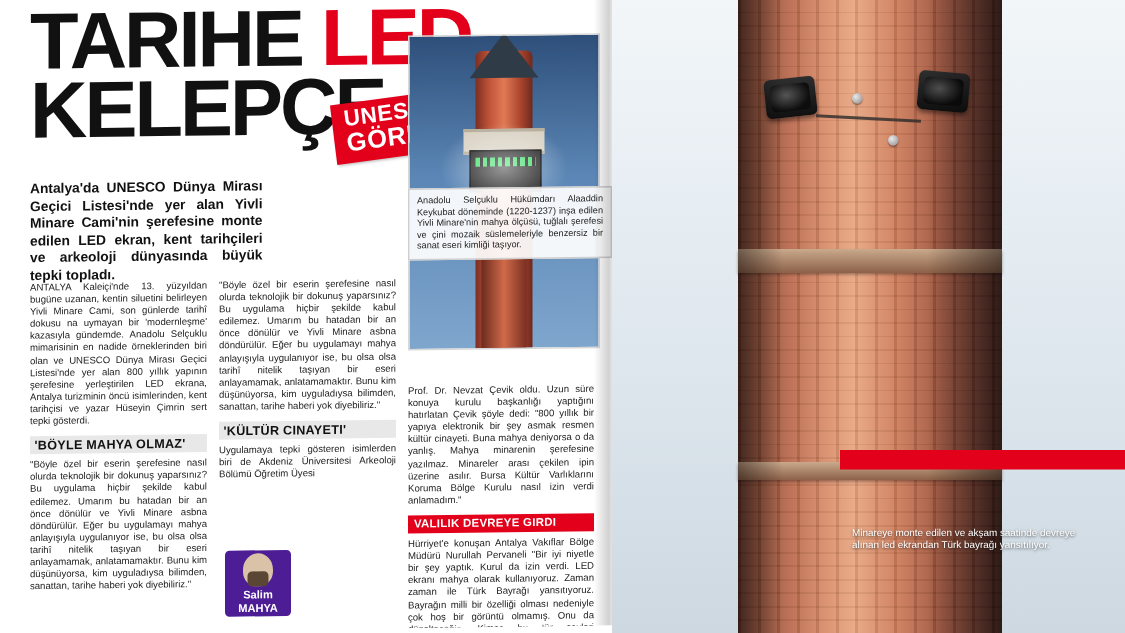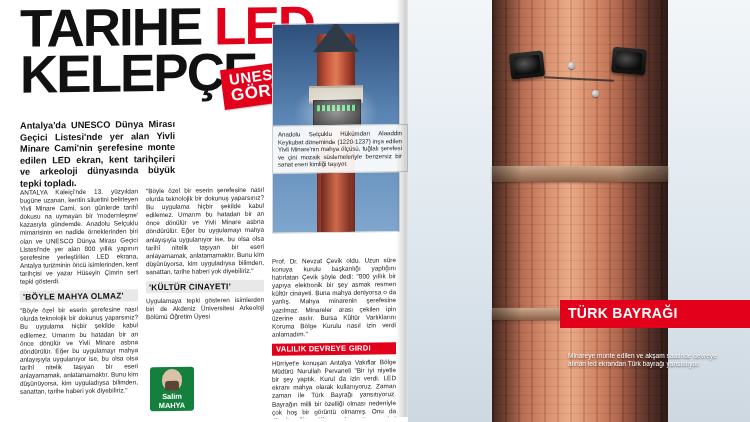--- a/index.html
+++ b/index.html
@@ -122,21 +122,21 @@
 
   
   .redhead{
     display:block;background:#e2001a;color:#fff;font-weight:bold;
     font-size:7.6px;padding:2px 4px;margin:0 0 4px 0;letter-spacing:.2px;
   }
 
   
   .author{
     position:absolute;left:150px;top:366px;width:44px;height:44px;
-    background:#15803d;color:#fff;border-radius:3px;
+    background:#4c1d95;color:#fff;border-radius:3px;
     font-size:7.4px;font-weight:bold;text-align:center;
     line-height:9px;padding-top:25px;box-sizing:border-box;
   }
   .author .ph{
     position:absolute;left:12px;top:2px;width:20px;height:22px;
     background:#d9c2a8;border-radius:50% 50% 45% 45%;
   }
   .author .ph::after{
     content:"";position:absolute;left:3px;top:12px;width:14px;height:10px;
     background:#5b4636;border-radius:3px;
@@ -300,18 +300,17 @@
       <div class="spk spk1"></div>
       <div class="spk spk2"></div>
       <div class="wire"></div>
       <div class="bolt bolt1"></div>
       <div class="bolt bolt2"></div>
     </div>
     <div class="shadow-l"></div>
     <div class="shadow-r"></div>
 
     <div class="capbox">
-      <div class="t1">TÜRK BAYRAĞI</div>
     </div>
     <div class="capsub">Minareye monte edilen ve akşam saatinde devreye alınan led ekrandan Türk bayrağı yansıtılıyor.</div>
   </div>
 
 </div>
 
 </body></html>

